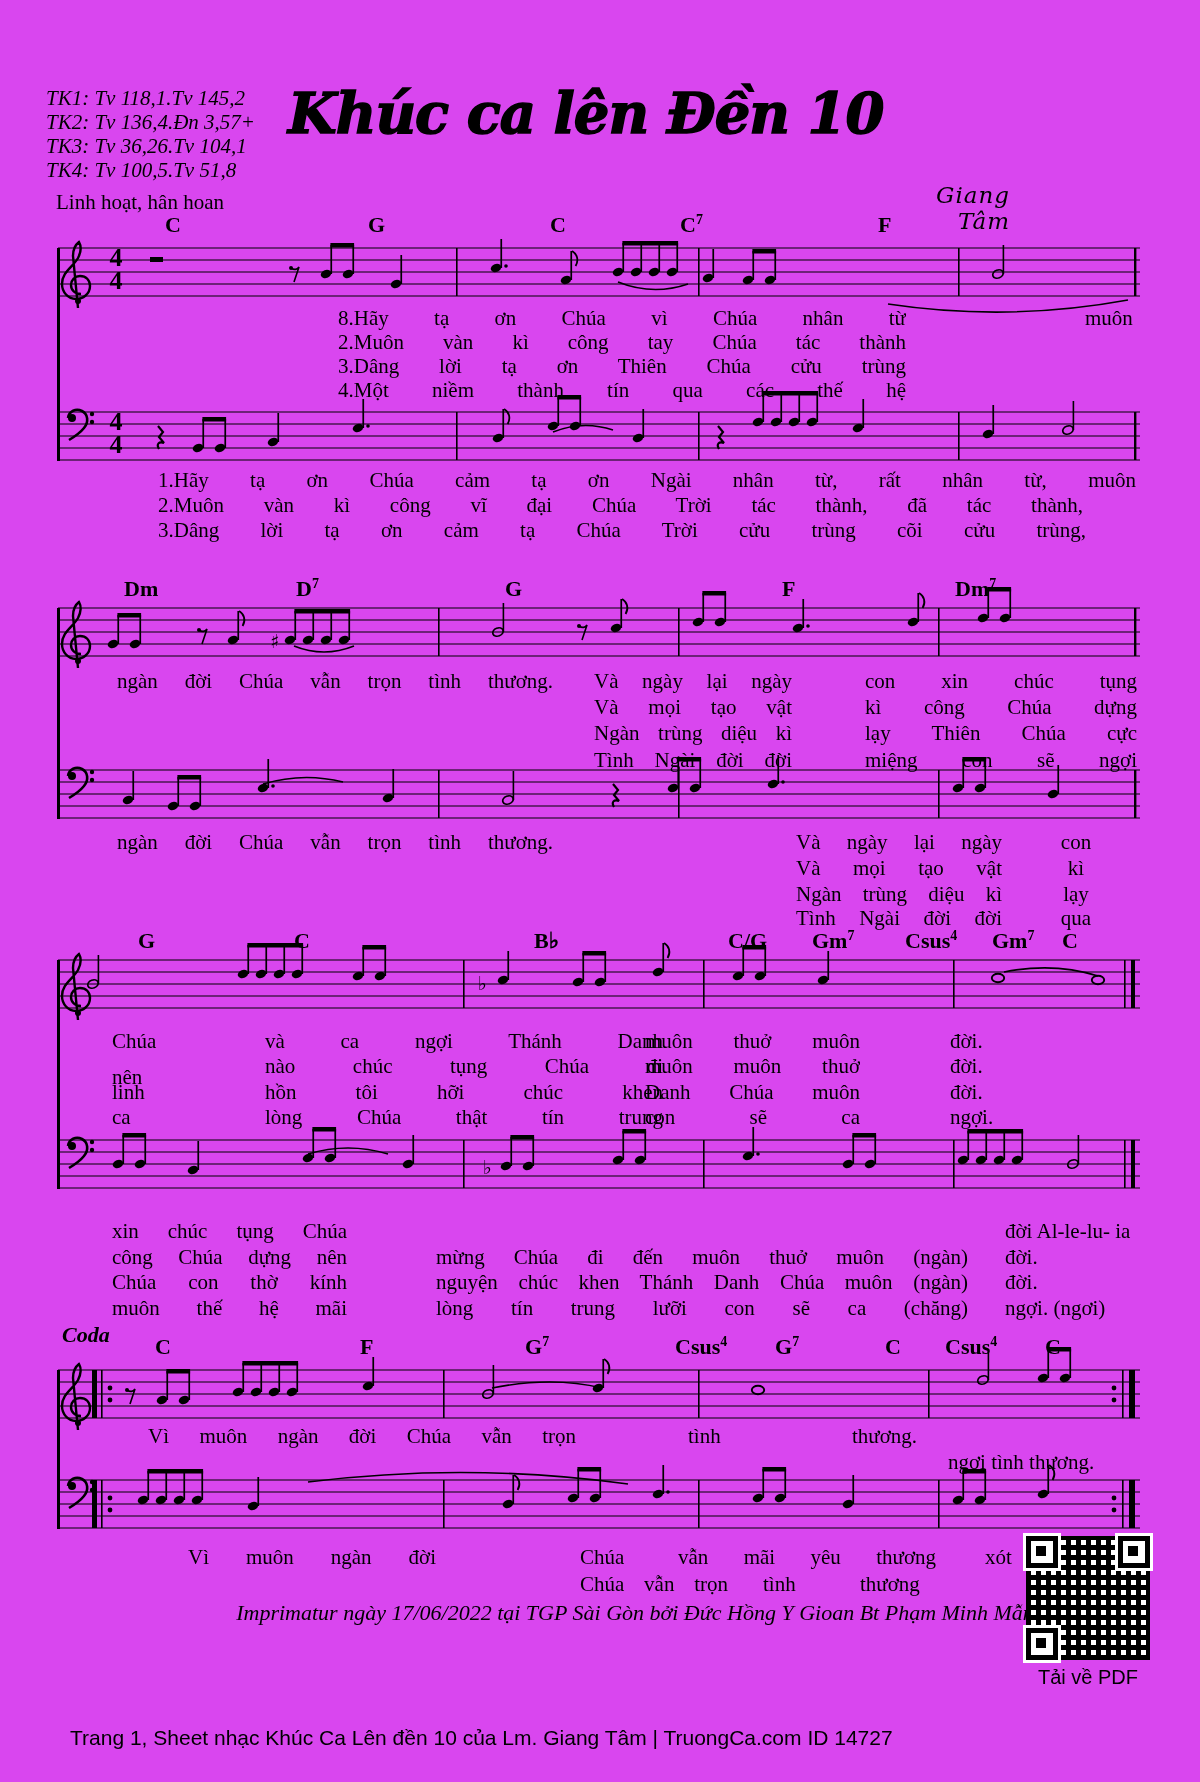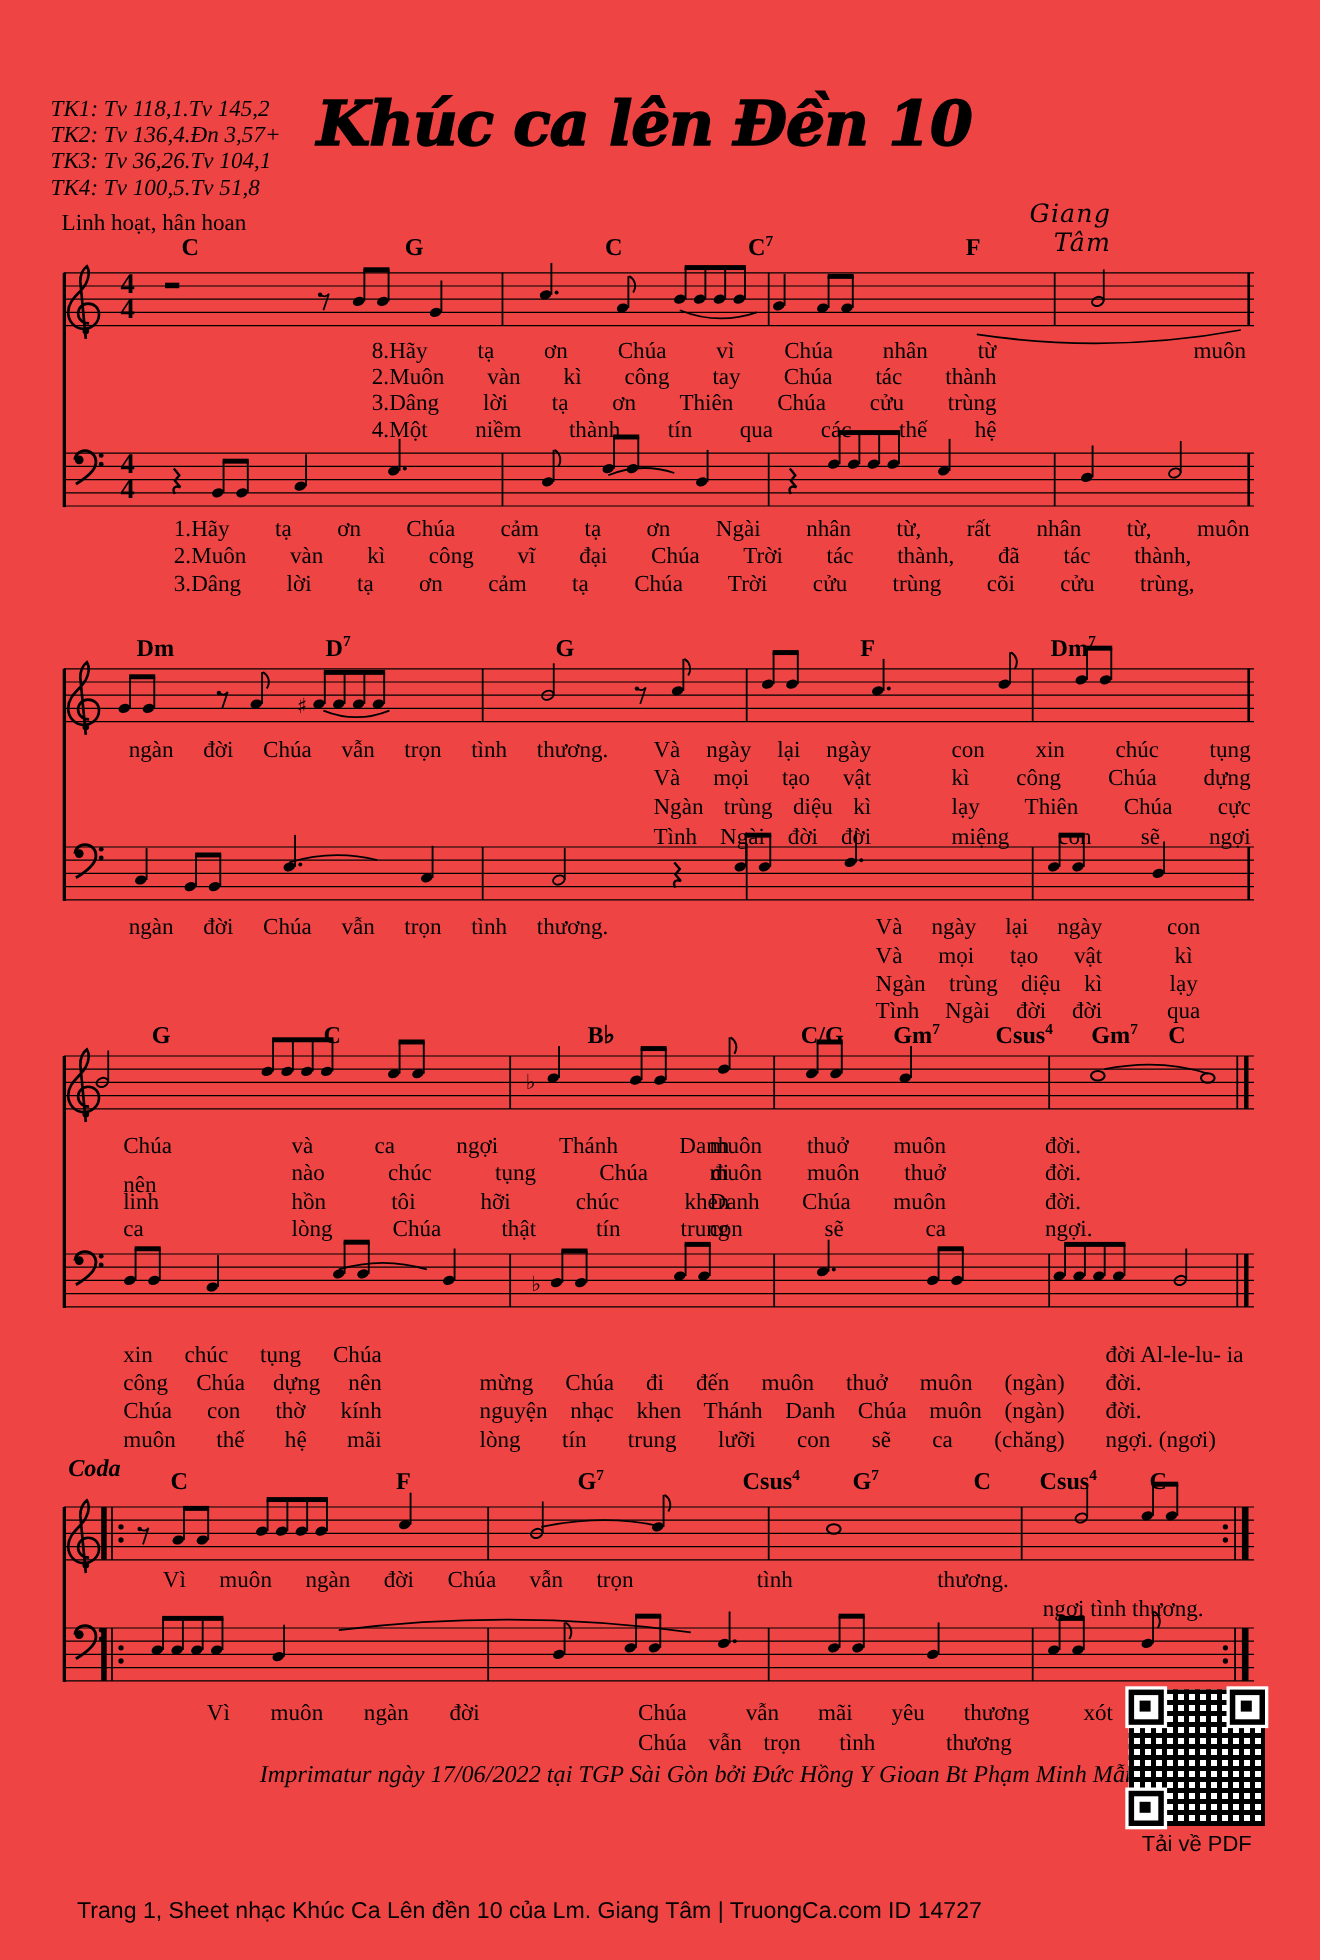--- a/index.html
+++ b/index.html
@@ -1,16 +1,16 @@
 <!DOCTYPE html>
 <html><head>
 <meta charset="utf-8">
 <style>
   html,body{margin:0;padding:0;background:#fff;}
-  #sheet{position:relative;width:1200px;height:1782px;background:#ef4444;overflow:hidden;
+  #sheet{position:relative;width:1200px;height:1782px;background:#d946ef;overflow:hidden;
          font-family:"Liberation Serif",serif;color:#000;}
   .abs{position:absolute;}
   .ref{font-style:italic;font-size:21px;line-height:24px;white-space:nowrap;}
   #title{font-family:"DejaVu Serif",serif;font-weight:700;font-style:italic;font-size:56px;
          letter-spacing:-1px;-webkit-text-stroke:1.5px #000;white-space:nowrap;}
   #composer{font-family:"DejaVu Serif",serif;font-style:italic;font-size:23px;letter-spacing:1px;}
   #tempo{font-size:21px;white-space:nowrap;}
   .chord{font-family:"Liberation Serif",serif;font-weight:700;font-size:22px;white-space:nowrap;}
   .chord sup{font-size:14px;}
   .lyr{font-size:21px;line-height:24px;white-space:nowrap;}
@@ -335,21 +335,21 @@
       <use href="#nh" x="1015" y="50"></use>
     <path class="slur" d="M250 40 q40 -12 80 0"></path>
   </svg>
 
   <div class="abs lyr just" style="left:112px;top:1219px;width:235px;">xin chúc tụng Chúa</div>
   <div class="abs lyr" style="left:1005px;top:1219px;">đời Al-le-lu- ia</div>
   <div class="abs lyr just" style="left:112px;top:1245px;width:235px;">công Chúa dựng nên</div>
   <div class="abs lyr just" style="left:436px;top:1245px;width:532px;">mừng Chúa đi đến muôn thuở muôn (ngàn)</div>
   <div class="abs lyr" style="left:1005px;top:1245px;">đời.</div>
   <div class="abs lyr just" style="left:112px;top:1270px;width:235px;">Chúa con thờ kính</div>
-  <div class="abs lyr just" style="left:436px;top:1270px;width:532px;">nguyện nhạc khen Thánh Danh Chúa muôn (ngàn)</div>
+  <div class="abs lyr just" style="left:436px;top:1270px;width:532px;">nguyện chúc khen Thánh Danh Chúa muôn (ngàn)</div>
   <div class="abs lyr" style="left:1005px;top:1270px;">đời.</div>
   <div class="abs lyr just" style="left:112px;top:1296px;width:235px;">muôn thế hệ mãi</div>
   <div class="abs lyr just" style="left:436px;top:1296px;width:532px;">lòng tín trung lưỡi con sẽ ca (chăng)</div>
   <div class="abs lyr" style="left:1005px;top:1296px;">ngợi. (ngơi)</div>
 
   <div id="coda-label" class="abs" style="left:62px;top:1322px;">Coda</div>
   <span class="abs chord" style="left:155px;top:1334px;"><span>C</span><sup></sup></span>
   <span class="abs chord" style="left:360px;top:1334px;"><span>F</span><sup></sup></span>
   <span class="abs chord" style="left:525px;top:1334px;"><span>G</span><sup>7</sup></span>
   <span class="abs chord" style="left:675px;top:1334px;"><span>Csus</span><sup>4</sup></span>

